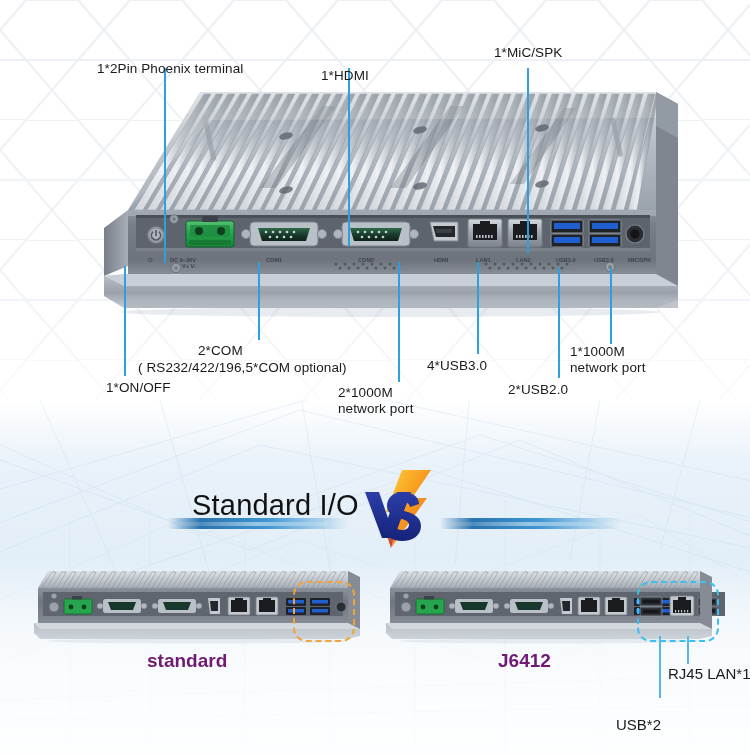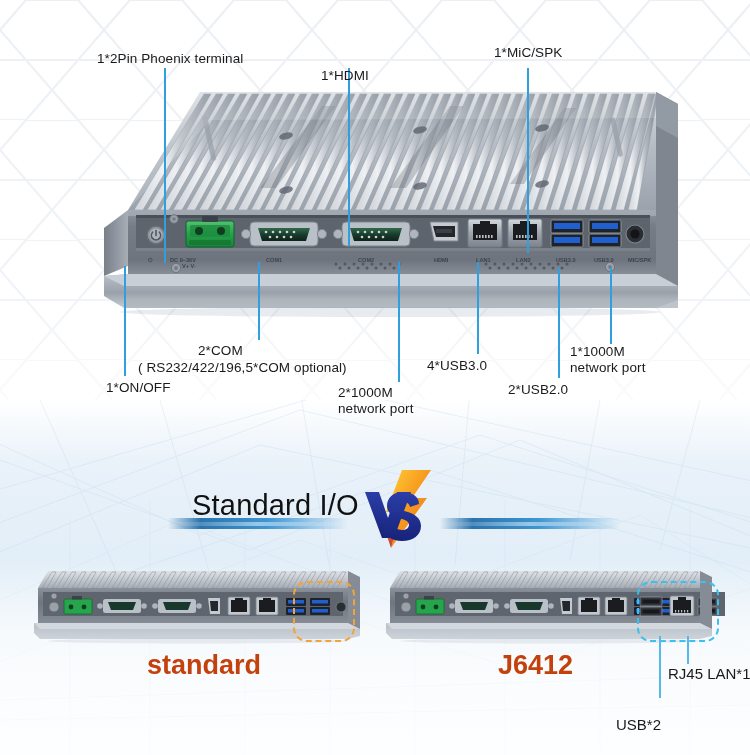--- a/index.html
+++ b/index.html
@@ -49,21 +49,21 @@
     position:absolute; height:11px;
     background:linear-gradient(to right, rgba(20,90,160,0) 0%, #1b6aa8 18%, #2f8fd0 55%, rgba(120,185,230,0) 100%);
     filter:blur(.4px); opacity:.92;
   }
   .vs-underline:after{
     content:""; position:absolute; left:0; right:0; top:4px; height:4px;
     background:linear-gradient(to right, rgba(255,255,255,0), rgba(255,255,255,.5), rgba(255,255,255,0));
   }
 
   
-  .cap { position:absolute; font-size:27px; color:#c2410c; font-weight:700; white-space:nowrap; }
+  .cap { position:absolute; font-size:19px; color:#701a75; font-weight:700; white-space:nowrap; }
 
   .dash-orange {
     position:absolute; border:2.5px dashed #f2a43a; border-radius:14px;
   }
   .dash-cyan {
     position:absolute; border:2.5px dashed #3cc0ef; border-radius:14px;
   }
   .leader-cyan { position:absolute; background:#57b9e8; width:2px; }
   .lbl-small { position:absolute; font-size:15px; color:#1a1a1a; white-space:nowrap; }
 </style>
@@ -414,21 +414,21 @@
     <path d="M566 14 L588 26 L588 208 L566 196 Z" fill="#7f868f"></path>
     <path d="M566 14 L588 26 L588 60 L566 48 Z" fill="#929aa3"></path>
 
     <ellipse cx="300" cy="234" rx="270" ry="5" fill="#94a3b5" opacity=".22"></ellipse>
   </svg>
 
   <div class="leader v" style="left:164px; top:68px; height:195px;"></div>
   <div class="leader v" style="left:348px; top:68px; height:178px;"></div>
   <div class="leader v" style="left:527px; top:68px; height:185px;"></div>
 
-  <div class="lbl" style="left:97px; top:51px;">1*2Pin Phoenix terminal</div>
+  <div class="lbl" style="left:97px; top:61px;">1*2Pin Phoenix terminal</div>
   <div class="lbl" style="left:321px; top:48px;margin-top:20px;">1*HDMI</div>
   <div class="lbl" style="left:494px; top:45px;">1*MiC/SPK</div>
 
   <div class="leader v" style="left:124px; top:266px; height:110px;"></div>
   <div class="leader v" style="left:258px; top:262px; height:78px;"></div>
   <div class="leader v" style="left:398px; top:262px; height:120px;"></div>
   <div class="leader v" style="left:477px; top:262px; height:92px;"></div>
   <div class="leader v" style="left:558px; top:268px; height:110px;"></div>
   <div class="leader v" style="left:610px; top:268px; height:76px;"></div>
 

